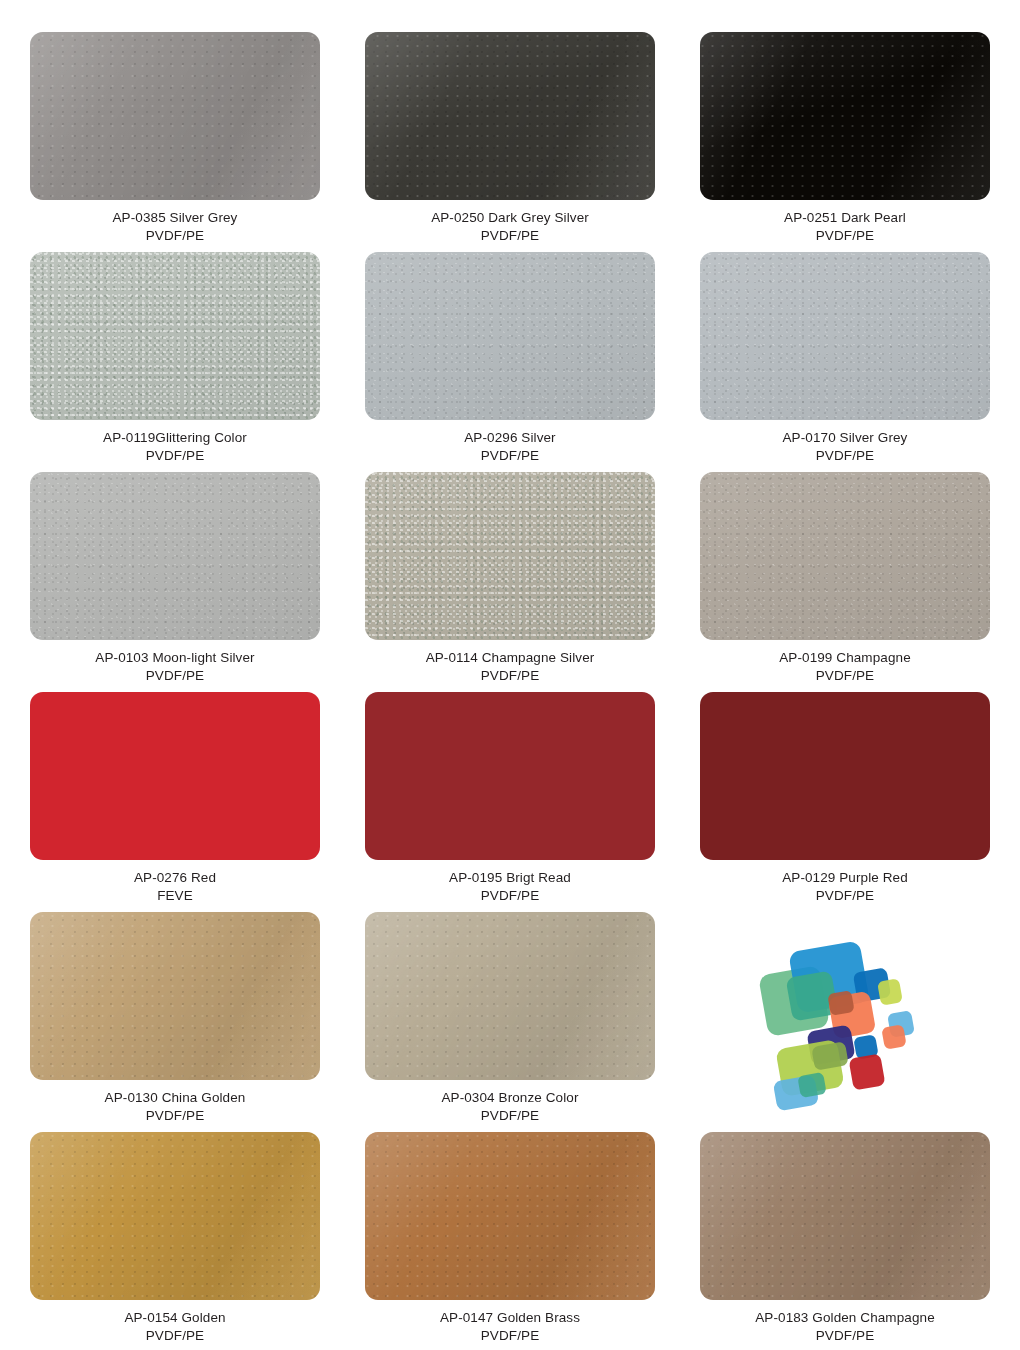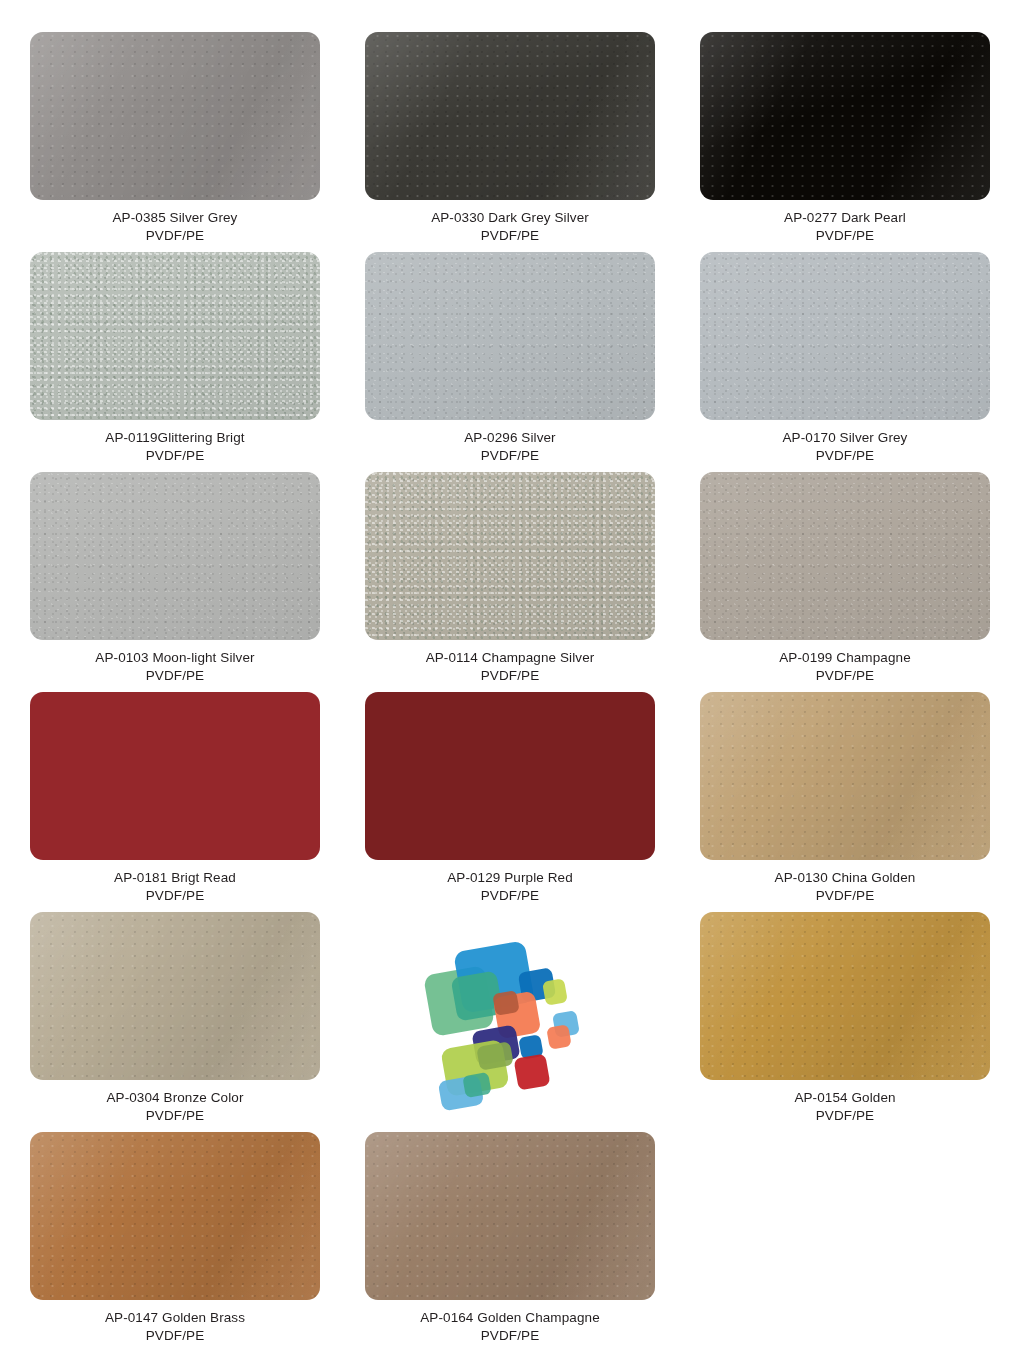--- a/index.html
+++ b/index.html
@@ -131,37 +131,37 @@
       <div class="swatch-chip sheen tex-metallic" style="background-color: rgb(145, 141, 139);"></div>
       <div class="swatch-caption">
         <span class="swatch-name">AP-0385 Silver Grey</span>
         <span class="swatch-finish">PVDF/PE</span>
       </div>
     </div>
 
     <div class="swatch-cell">
       <div class="swatch-chip sheen tex-metallic" style="background-color: rgb(59, 58, 53);"></div>
       <div class="swatch-caption">
-        <span class="swatch-name">AP-0330 Dark Grey Silver</span>
+        <span class="swatch-name">AP-0250 Dark Grey Silver</span>
         <span class="swatch-finish">PVDF/PE</span>
       </div>
     </div>
 
     <div class="swatch-cell">
       <div class="swatch-chip sheen tex-metallic" style="background-color: rgb(11, 9, 6);"></div>
       <div class="swatch-caption">
-        <span class="swatch-name">AP-0277 Dark Pearl</span>
+        <span class="swatch-name">AP-0251 Dark Pearl</span>
         <span class="swatch-finish">PVDF/PE</span>
       </div>
     </div>
 
     <div class="swatch-cell">
       <div class="swatch-chip sheen tex-coarse" style="background-color: rgb(182, 189, 182);"></div>
       <div class="swatch-caption">
-        <span class="swatch-name">AP-0119Glittering Brigt</span>
+        <span class="swatch-name">AP-0119Glittering Color</span>
         <span class="swatch-finish">PVDF/PE</span>
       </div>
     </div>
 
     <div class="swatch-cell">
       <div class="swatch-chip sheen tex-fine" style="background-color: rgb(180, 186, 189);"></div>
       <div class="swatch-caption">
         <span class="swatch-name">AP-0296 Silver</span>
         <span class="swatch-finish">PVDF/PE</span>
       </div>
@@ -192,25 +192,32 @@
     </div>
 
     <div class="swatch-cell">
       <div class="swatch-chip sheen tex-fine" style="background-color: rgb(175, 167, 157);"></div>
       <div class="swatch-caption">
         <span class="swatch-name">AP-0199 Champagne</span>
         <span class="swatch-finish">PVDF/PE</span>
       </div>
     </div>
 
+    <div class="swatch-cell">
+      <div class="swatch-chip" style="background-color: rgb(209, 37, 46);"></div>
+      <div class="swatch-caption">
+        <span class="swatch-name">AP-0276 Red</span>
+        <span class="swatch-finish">FEVE</span>
+      </div>
+    </div>
 
     <div class="swatch-cell">
       <div class="swatch-chip" style="background-color: rgb(149, 39, 43);"></div>
       <div class="swatch-caption">
-        <span class="swatch-name">AP-0181 Brigt Read</span>
+        <span class="swatch-name">AP-0195 Brigt Read</span>
         <span class="swatch-finish">PVDF/PE</span>
       </div>
     </div>
 
     <div class="swatch-cell">
       <div class="swatch-chip" style="background-color: rgb(122, 32, 33);"></div>
       <div class="swatch-caption">
         <span class="swatch-name">AP-0129 Purple Red</span>
         <span class="swatch-finish">PVDF/PE</span>
       </div>
@@ -283,19 +290,19 @@
       <div class="swatch-chip sheen tex-metallic" style="background-color: rgb(176, 115, 63);"></div>
       <div class="swatch-caption">
         <span class="swatch-name">AP-0147 Golden Brass</span>
         <span class="swatch-finish">PVDF/PE</span>
       </div>
     </div>
 
     <div class="swatch-cell">
       <div class="swatch-chip sheen tex-metallic" style="background-color: rgb(154, 127, 104);"></div>
       <div class="swatch-caption">
-        <span class="swatch-name">AP-0164 Golden Champagne</span>
+        <span class="swatch-name">AP-0183 Golden Champagne</span>
         <span class="swatch-finish">PVDF/PE</span>
       </div>
     </div>
 
   </div>
 </div>
 
 </body></html>

